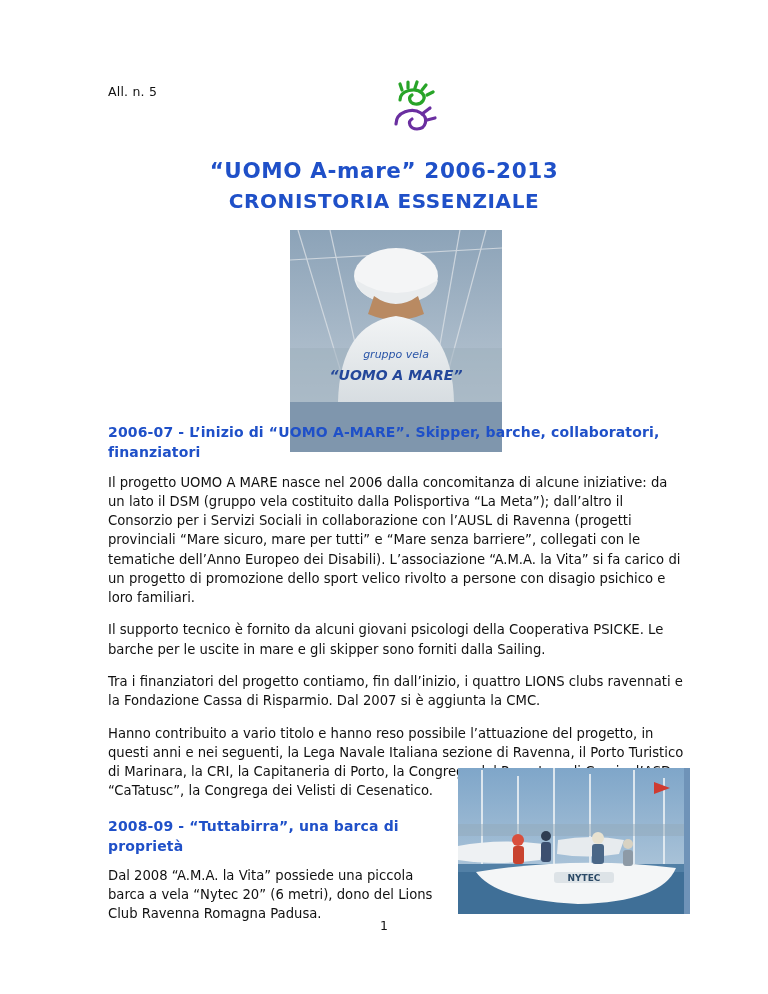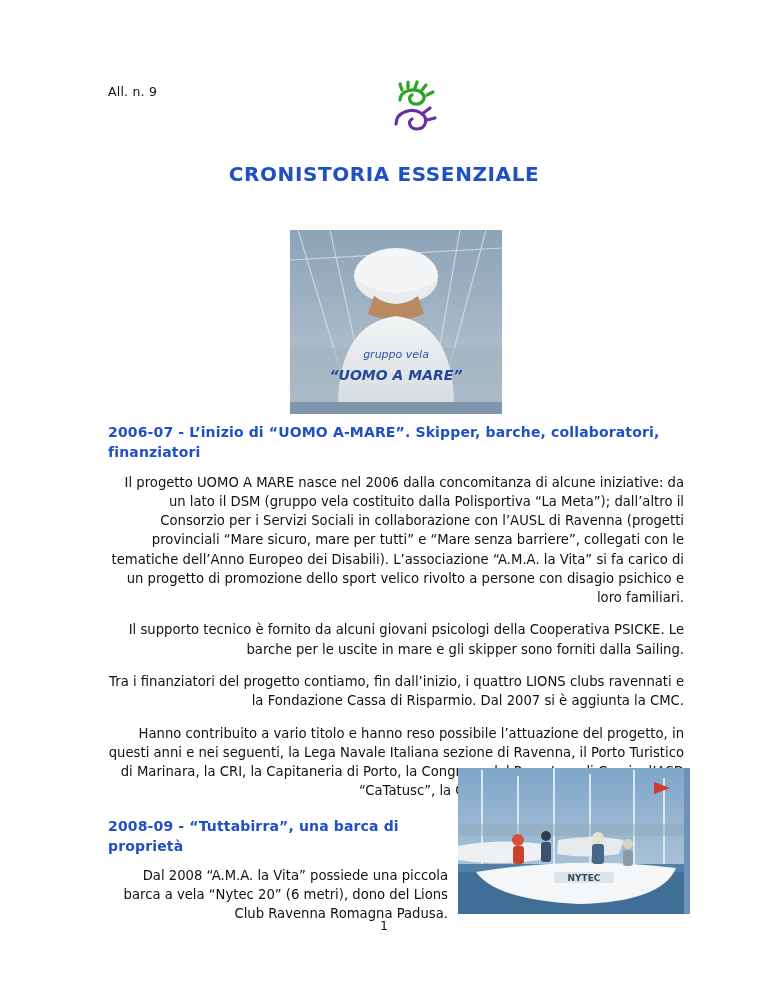--- a/index.html
+++ b/index.html
@@ -62,21 +62,21 @@
     letter-spacing: 0.6px;
     margin-top: 4px;
   }
 
   
   .hero-photo {
     position: absolute;
     left: 290px;
     top: 230px;
     width: 212px;
-    height: 184px;
+    height: 222px;
     overflow: hidden;
     background: #7f96ad;
   }
   .hero-photo svg { display: block; }
 
   
   .content {
     position: absolute;
     left: 108px;
     top: 412px;
@@ -89,21 +89,21 @@
     line-height: 1.45;
     letter-spacing: 0.15px;
     margin-top: 10px;
     margin-bottom: 10px;
   }
   p.para {
     font-size: 13.2px;
     line-height: 1.46;
     margin: 0 0 13px 0;
     color: #111;
-    text-align: right;
+    text-align: left;
   }
 
   
   .sec2 {
     position: absolute;
     left: 108px;
     top: 800px;
     width: 340px;
   }
   .sec2 .section-head { margin-top: 16px; margin-bottom: 9px; }
@@ -128,41 +128,42 @@
     text-align: center;
     font-size: 12.5px;
     color: #111;
   }
 </style>
 </head>
 <body>
 
 <div class="page">
 
-  <div class="attachment-ref">All. n. 9</div>
+  <div class="attachment-ref">All. n. 5</div>
 
   <div class="logo-wrap">
     <svg width="58" height="56" viewBox="0 0 58 56" xmlns="http://www.w3.org/2000/svg">
       <g fill="none" stroke="#28a428" stroke-width="3.2" stroke-linecap="round">
         <path d="M14 20 C14 10, 30 7, 36 13 C41 18, 36 25, 29 24 C23 23, 22 17, 26 15"></path>
         <path d="M16 10 L14 4"></path>
         <path d="M22 8 L22 2"></path>
         <path d="M29 8 L31 2"></path>
         <path d="M36 10 L40 5"></path>
         <path d="M41 15 L47 12"></path>
       </g>
       <g fill="none" stroke="#6a2fa0" stroke-width="3.2" stroke-linecap="round">
         <path d="M10 44 C10 32, 26 27, 35 33 C43 38, 40 49, 31 49 C24 49, 21 42, 26 39"></path>
         <path d="M36 34 L44 28"></path>
         <path d="M41 40 L49 38"></path>
       </g>
     </svg>
   </div>
 
   <div class="title-block">
+    <div class="doc-title">“UOMO A-mare”  2006-2013</div>
     <div class="doc-subtitle">CRONISTORIA ESSENZIALE</div>
   </div>
 
   <div class="hero-photo">
     <svg width="212" height="172" viewBox="0 0 212 172" xmlns="http://www.w3.org/2000/svg">
       <defs>
         <linearGradient id="sky" x1="0" y1="0" x2="0" y2="1">
           <stop offset="0%" stop-color="#8ca3b8"></stop>
           <stop offset="100%" stop-color="#b9c6d2"></stop>
         </linearGradient>

